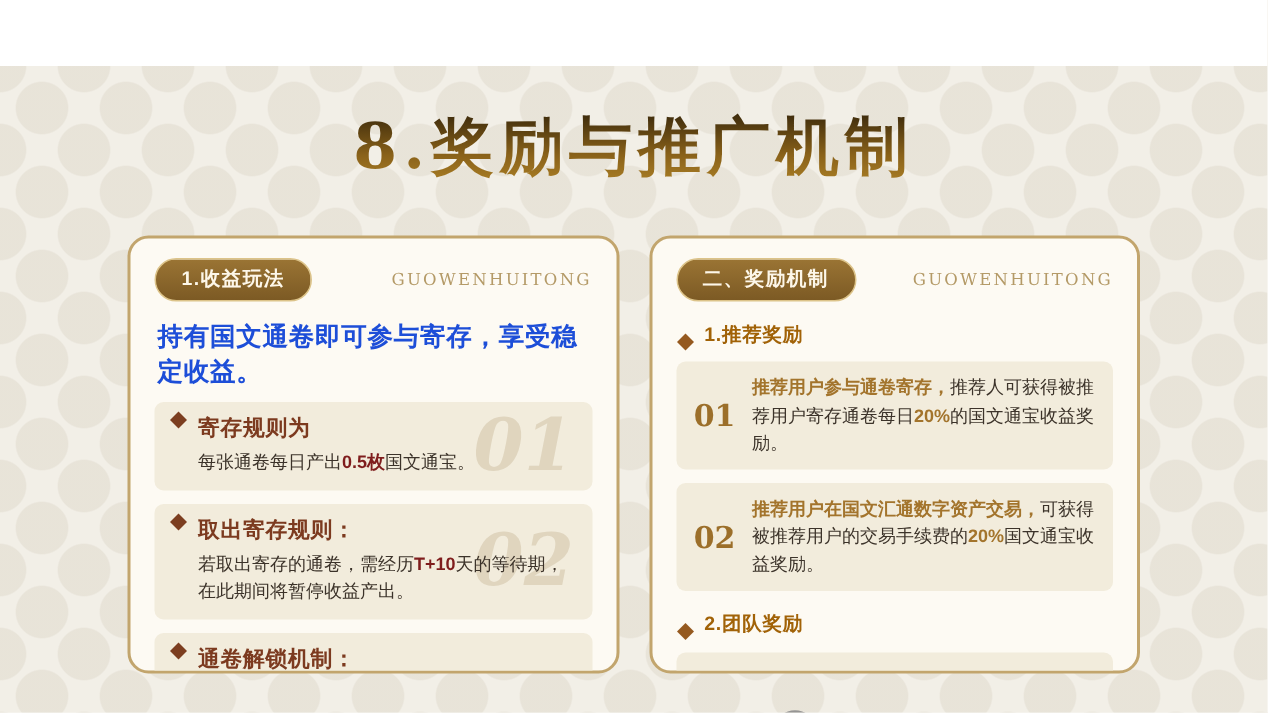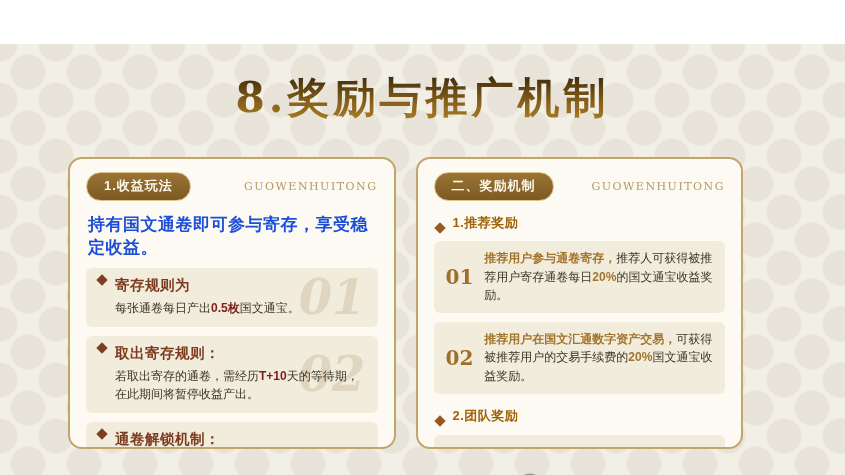--- a/index.html
+++ b/index.html
@@ -23,21 +23,21 @@
   .title{
     position:absolute; top:26px; left:0; width:100%;
     text-align:center;
     font-family:"DejaVu Serif","Liberation Serif",serif;
     font-size:42px; font-weight:bold; letter-spacing:4px;
     background:linear-gradient(180deg,#3d2b0c 10%,#8a621a 60%,#b08428 100%);
     -webkit-background-clip:text; background-clip:text;
     color:transparent;
   }
   .panels{
-    position:absolute; top:113px; left:68px; width:675px; height:292px;
+    position:absolute; top:113px; left:85px; width:675px; height:292px;
     display:flex; gap:20px;
   }
   .panel{
     flex:1; background:#fdfaf3;
     border:2px solid #c2a56d; border-radius:14px;
     padding:13px 16px 12px 16px;
     overflow:hidden;
   }
   .panel-head{
     display:flex; align-items:center; justify-content:space-between;

